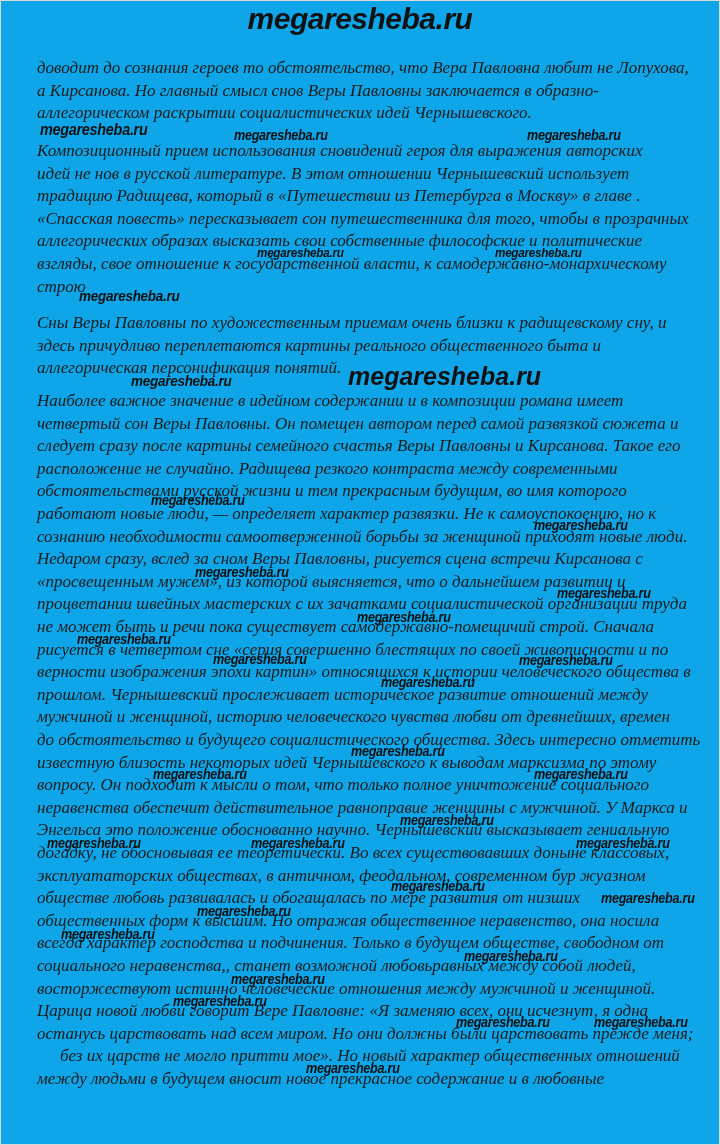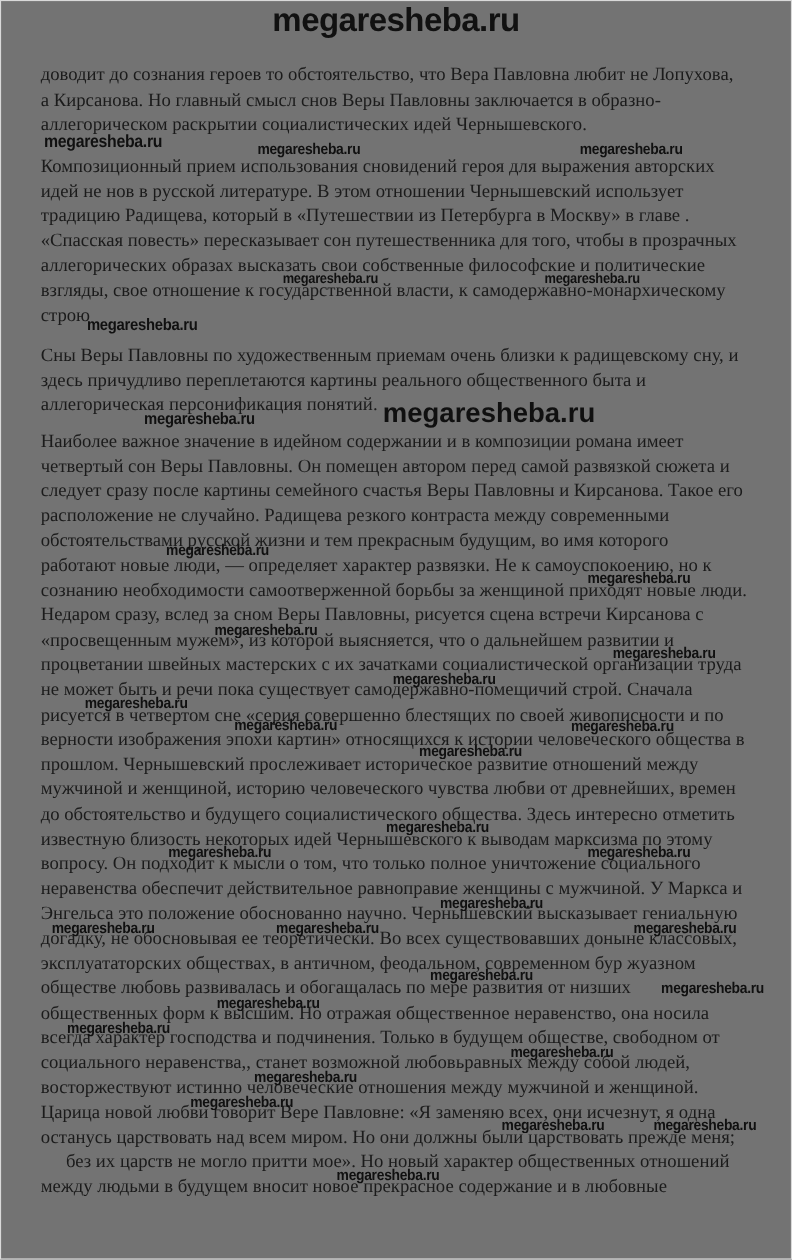--- a/index.html
+++ b/index.html
@@ -1,24 +1,25 @@
 <!DOCTYPE html>
 <html><head>
 <meta charset="utf-8">
 <style>
   html,body{margin:0;padding:0;}
   body{background:#e9e9e9;font-family:"Liberation Serif", serif;}
   .page{
     position:relative;
     width:720px;height:1145px;
     margin:0 auto;
-    background:#737373;
+    background:#0ea5e9;
     overflow:hidden;
     border:1px solid #d9d9d9;
     box-sizing:border-box;
+    font-style:italic;
   }
   .header-title{
     position:absolute;
     top:1px;left:0;right:0;
     text-align:center;
     font-family:"Liberation Sans", sans-serif;
     font-weight:bold;
     font-size:30px;
     letter-spacing:-0.5px;
     color:#111;

